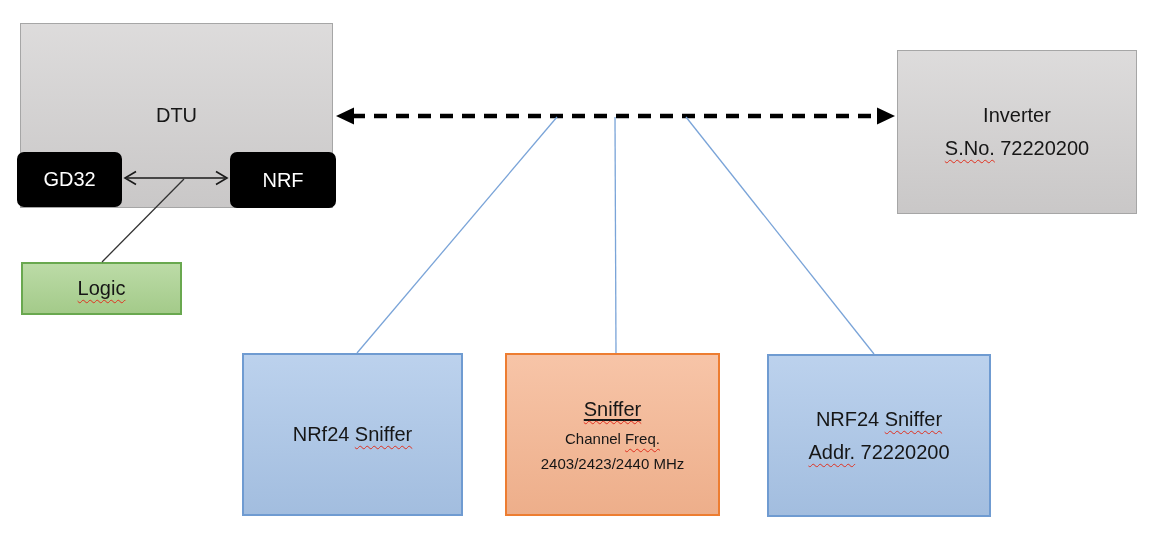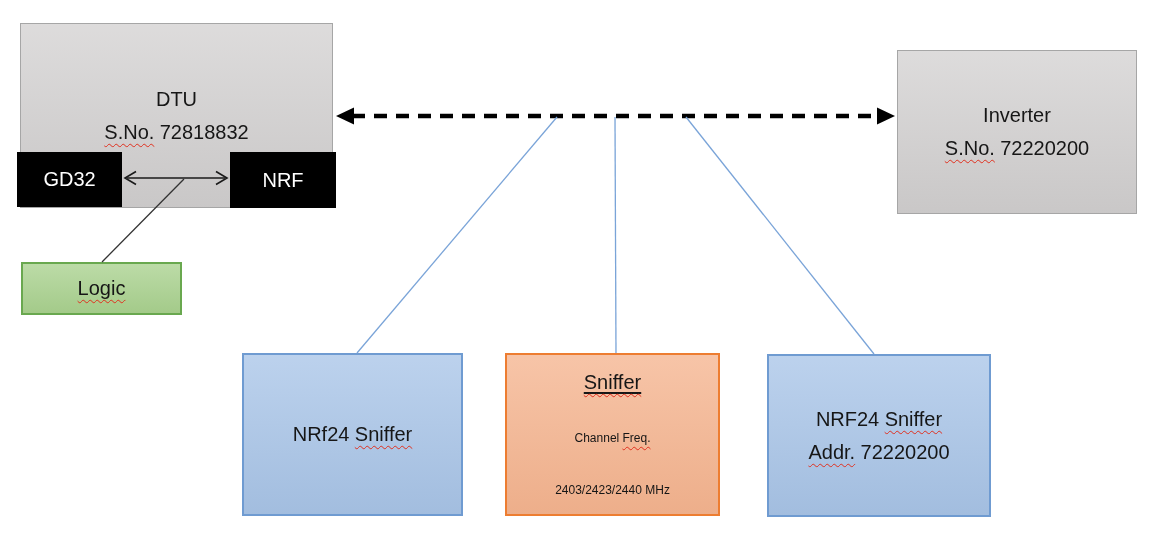--- a/index.html
+++ b/index.html
@@ -40,37 +40,38 @@
     font-size: 20px;
   }
   .gray-box {
     background-color: var(--gray-fill);
     background-image: linear-gradient(180deg, rgba(255,255,255,0.28), rgba(0,0,0,0.03));
     border: 1px solid var(--gray-border);
   }
   .black-box {
     background: var(--black-fill);
     color: var(--text-on-dark);
+    border-radius: 7px;
   }
   .green-box {
     background-color: var(--green-fill);
     background-image: linear-gradient(180deg, rgba(255,255,255,0.22), rgba(0,0,0,0.03));
     border: 2px solid var(--green-border);
   }
   .blue-box {
     background-color: var(--blue-fill);
     background-image: linear-gradient(180deg, rgba(255,255,255,0.22), rgba(0,0,0,0.04));
     border: 2px solid var(--blue-border);
   }
   .orange-box {
     background-color: var(--orange-fill);
     background-image: linear-gradient(180deg, rgba(255,255,255,0.22), rgba(0,0,0,0.03));
     border: 2px solid var(--orange-border);
   }
-  .small { font-size: 12px; line-height: 25px; margin-top: 27px; }
+  .small { font-size: 15px; line-height: 25px; }
   .sq {
     text-decoration-line: underline;
     text-decoration-style: wavy;
     text-decoration-color: var(--squiggle);
     text-decoration-thickness: 1px;
     text-underline-offset: 4px;
   }
   .u {
     text-decoration-line: underline;
     text-decoration-style: solid;
@@ -96,21 +97,20 @@
   #hackrf-box    { left: 505px; top: 353px; width: 215px; height: 163px; }
   #sniffer-right { left: 767px; top: 354px; width: 224px; height: 163px; }
 </style>
 </head>
 <body>
 
 <div class="canvas">
 
   <div class="shape gray-box" id="dtu-box">
     <div>DTU</div>
-    <div><span class="sq gap">S.No.</span><span>72818832</span></div>
   </div>
 
   <div class="shape black-box" id="gd32-box">
     <div>GD32</div>
   </div>
   <div class="shape black-box" id="nrf-box">
     <div>NRF</div>
   </div>
 
   <div class="shape green-box" id="logic-box">

